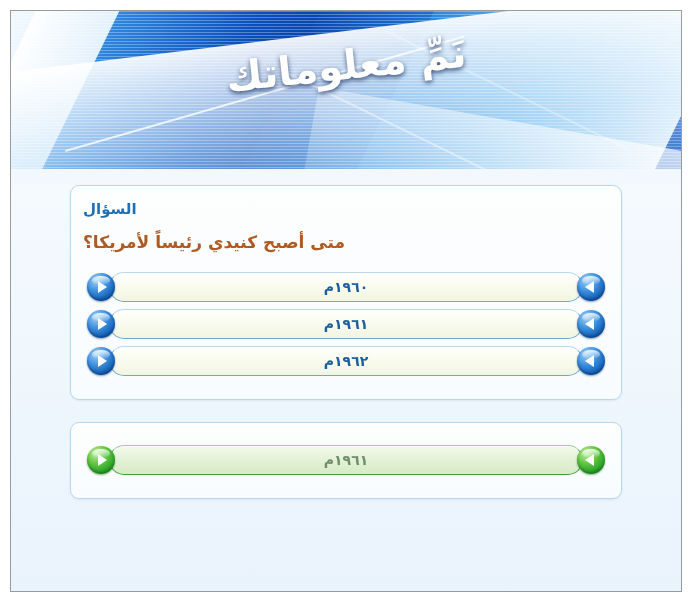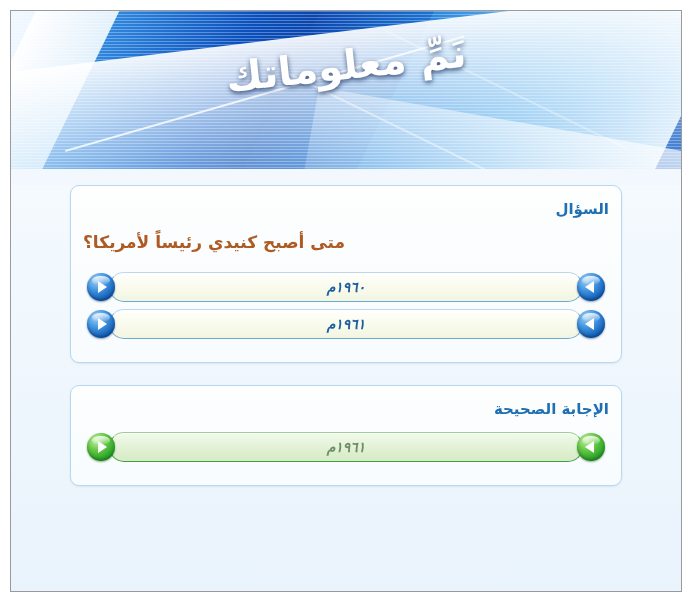--- a/index.html
+++ b/index.html
@@ -93,38 +93,38 @@
   .panel{
     position:relative;margin:0 auto;box-sizing:border-box;
     width:552px;border:1px solid #b7d8ee;border-radius:9px;
     background:linear-gradient(180deg,#fdfefe 0%,#f8fcfe 100%);
     box-shadow:0 1px 2px rgba(120,160,195,.18);
   }
   #question-panel{margin-top:16px;padding:10px 12px 16px;}
   #answer-panel{margin-top:22px;padding:10px 12px 16px;}
 
   .panel-heading{
-    text-align:right;color:#1f6fb5;font-weight:700;
+    text-align:left;color:#1f6fb5;font-weight:700;
     font-size:15px;padding:4px 0 2px;
   }
   #question-text{
     text-align:left;color:#ad5a23;font-weight:700;
     font-size:17px;padding:12px 0 14px;
   }
 
   
   .optrow{position:relative;height:30px;margin:6px 4px 7px;}
   .optbar{
     position:absolute;left:22px;right:22px;top:0;height:30px;
     box-sizing:border-box;border-radius:15px;
     background:linear-gradient(180deg,#ffffff 0%,#fbfcf0 38%,#f2f5e2 100%);
     border:1px solid #6ba9d0;
     border-top-color:#bcd9ec;
     box-shadow:inset 0 1px 0 rgba(255,255,255,.9);
-    display:flex;align-items:center;justify-content:center;font-style:italic;
+    display:flex;align-items:center;justify-content:center;
   }
   .optlabel{
     color:#1d5f9e;font-size:14px;font-weight:600;letter-spacing:.5px;
   }
   .nub{
     position:absolute;top:1px;width:28px;height:28px;border-radius:50%;
     background:radial-gradient(circle at 34% 26%,#9fd0f5 0%,#3f93e0 38%,#135fb6 72%,#0a3f86 100%);
     box-shadow:0 1px 2px rgba(0,40,90,.45),inset 0 -2px 3px rgba(0,30,70,.35);
     display:flex;align-items:center;justify-content:center;
   }
@@ -199,24 +199,34 @@
             <span class="optlabel">١٩٦١م</span>
           </div>
           <div class="nub nub-left">
             <span class="tri tri-right"></span>
           </div>
           <div class="nub nub-right">
             <span class="tri tri-left"></span>
           </div>
         </div>
 
+        <div class="optrow">
+          <div class="optbar">
+            <span class="optlabel">١٩٦٢م</span>
+          </div>
+          <div class="nub nub-left">
+            <span class="tri tri-right"></span>
+          </div>
+          <div class="nub nub-right">
+            <span class="tri tri-left"></span>
+          </div>
+        </div>
       </div>
 
       <div class="panel" id="answer-panel">
-        <div class="panel-heading">الإجابة الصحيحة</div>
 
         <div class="optrow" style="margin-top:12px;">
           <div class="optbar correct">
             <span class="optlabel">١٩٦١م</span>
           </div>
           <div class="nub green nub-left">
             <span class="tri tri-right"></span>
           </div>
           <div class="nub green nub-right">
             <span class="tri tri-left"></span>

